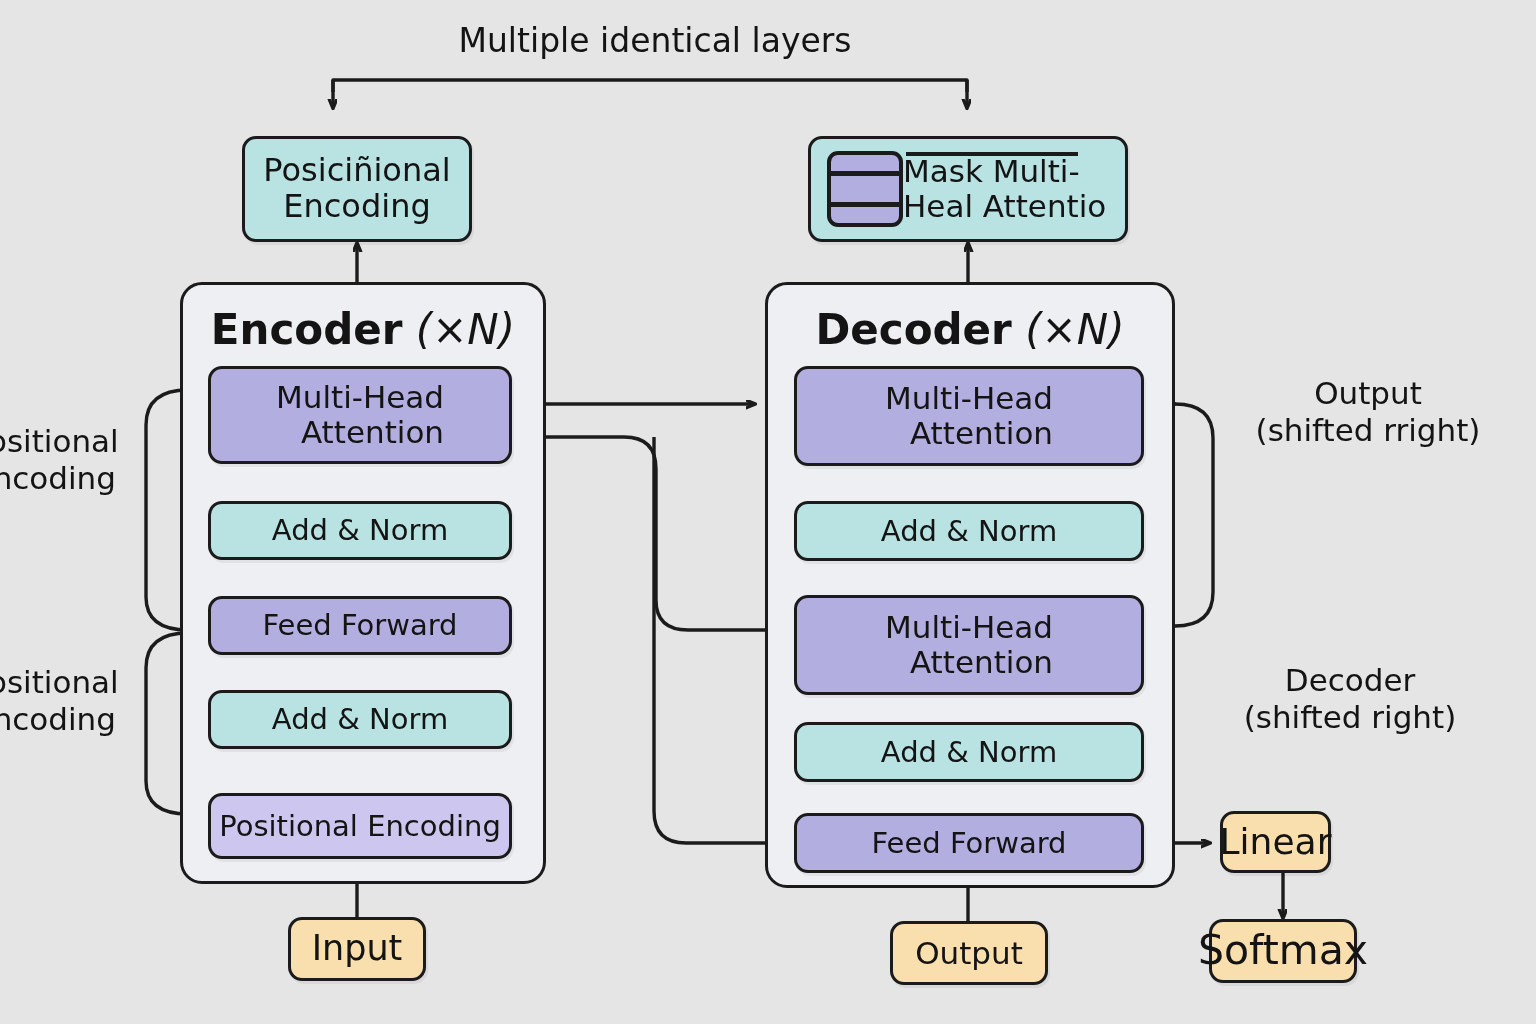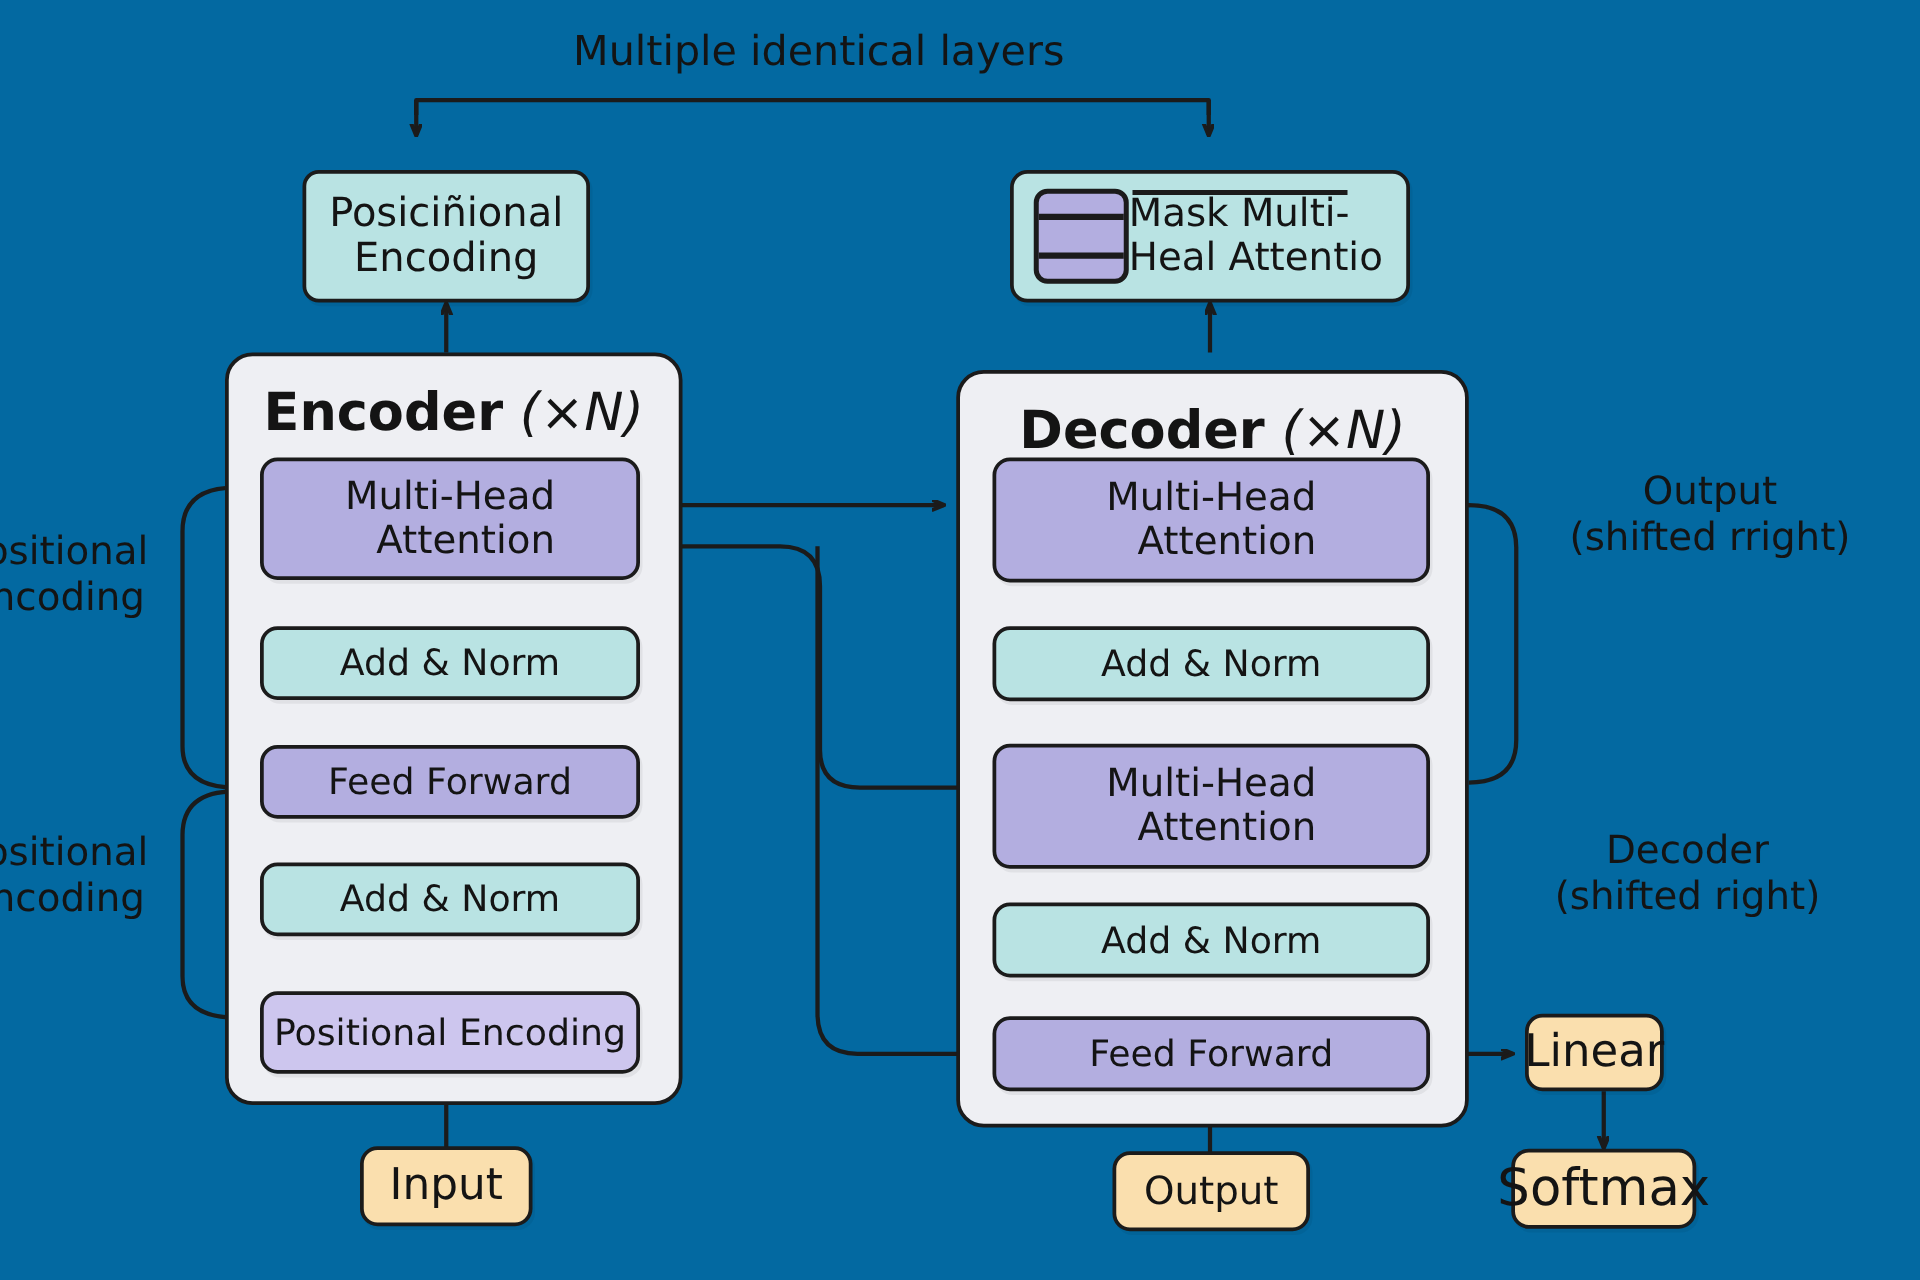--- a/index.html
+++ b/index.html
@@ -4,21 +4,21 @@
 <style>
   html, body {
     margin: 0;
     padding: 0;
     background: #fdfdfd;
   }
   #stage {
     position: relative;
     width: 1536px;
     height: 1024px;
-    background: #0369a1;
+    background: #e5e5e5;
     font-family: "DejaVu Sans", sans-serif;
     overflow: hidden;
   }
 
   
   #wires {
     position: absolute;
     left: 0; top: 0;
     width: 1536px; height: 1024px;
     pointer-events: none;
@@ -158,21 +158,21 @@
       <path d="M188,633 Q146,633 146,668 L146,781 Q146,814 188,814"></path>
 
       <path d="M1175,404 Q1213,404 1213,438 L1213,592 Q1213,626 1175,626"></path>
 
       <path d="M1145,404 L1178,404" stroke-dasharray="11 9"></path>
     </g>
   </svg>
 
   <div class="ftext" style="left:0; top:22px; width:1310px; text-align:center; font-size:33px;">Multiple identical layers</div>
 
-  <div class="node teal" style="left:242px; top:136px; width:230px; height:106px; font-size:32px;border-radius:13px;">Posiciñional
+  <div class="node teal" style="left:242px; top:136px; width:230px; height:106px; font-size:32px;">Posiciñional
 Encoding</div>
 
   <div class="panel" style="left:180px; top:282px; width:366px; height:602px;">
     <div class="panel-title" style="top:20px;">
       <b>Encoder</b><span> </span><span class="it">(×N)</span>
     </div>
   </div>
 
   <div class="node purple" style="left:208px; top:366px; width:304px; height:98px; font-size:31px;">Multi-Head
 Attention</div>
@@ -187,21 +187,21 @@
 
   <div class="node peach" style="left:288px; top:917px; width:138px; height:64px; font-size:35px;">Input</div>
 
   <div class="node teal" id="mask-attn-box" style="left:808px; top:136px; width:320px; height:106px;">
     <div id="mask-attn-icon"></div>
     <div id="mask-attn-label">Mask Multi-
 Heal Attentio</div>
   </div>
   <div id="mask-attn-strike"></div>
 
-  <div class="panel" style="left:765px; top:296px; width:410px; height:606px;">
+  <div class="panel" style="left:765px; top:282px; width:410px; height:606px;">
     <div class="panel-title" style="top:20px;">
       <b>Decoder</b><span> </span><span class="it">(×N)</span>
     </div>
   </div>
 
   <div class="node purple" style="left:794px; top:366px; width:350px; height:100px; font-size:31px;">Multi-Head
 Attention</div>
 
   <div class="node teal" style="left:794px; top:501px; width:350px; height:60px; font-size:29px;">Add &amp; Norm</div>
 

